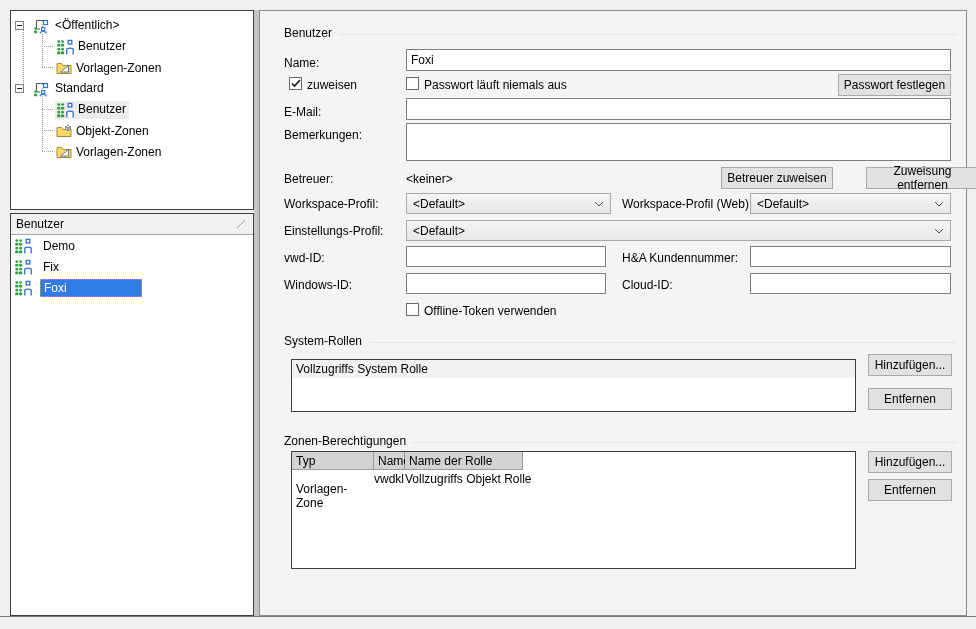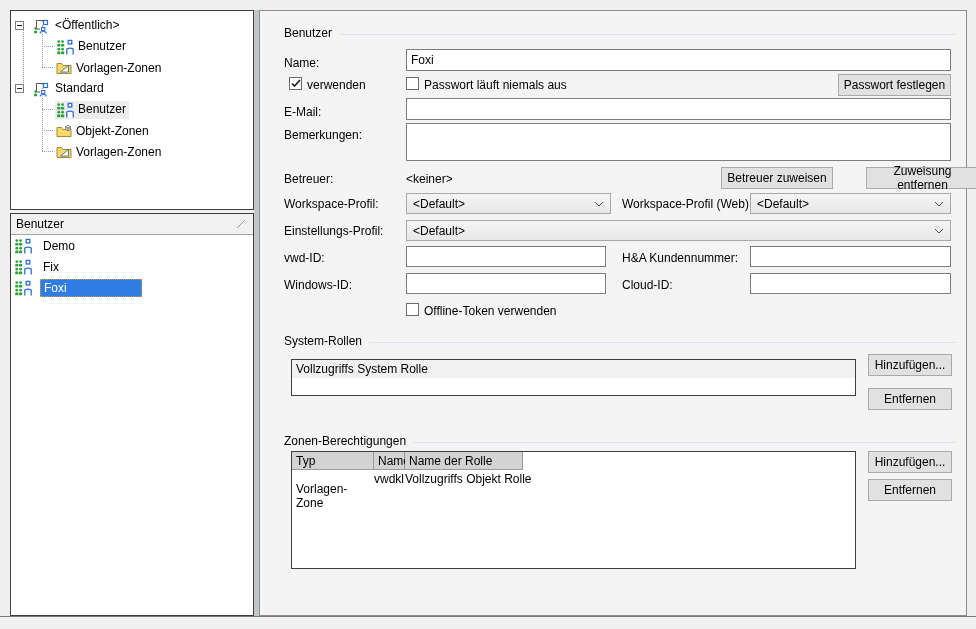--- a/index.html
+++ b/index.html
@@ -269,21 +269,21 @@
     </div>
 
     <span class="lbl" style="left:24px;top:45px;">Name:</span>
     <input class="inp" style="left: 146px; top: 38px; width: 545px; height: 22px;" value="Foxi">
 
     <span class="chk" style="left:29px;top:66px;">
       <svg width="10" height="9" viewBox="0 0 10 9">
           <path d="M1 4.5 L3.5 7 L9 1" stroke="#1a1a1a" stroke-width="1.6" fill="none"></path>
         </svg>
     </span>
-    <span class="lbl" style="left:47px;top:67px;">verwenden</span>
+    <span class="lbl" style="left:47px;top:67px;">zuweisen</span>
 
     <span class="chk" style="left:146px;top:66px;"></span>
     <span class="lbl" style="left:164px;top:67px;">Passwort läuft niemals aus</span>
 
     <button class="btn" style="left:578px;top:63px;width:113px;height:22px;">Passwort festlegen</button>
 
     <span class="lbl" style="left:24px;top:94px;">E-Mail:</span>
     <input class="inp" style="left: 146px; top: 87px; width: 545px; height: 22px;" value="">
 
     <span class="lbl" style="left:24px;top:117px;">Bemerkungen:</span>
@@ -333,21 +333,21 @@
     <span class="lbl" style="left:362px;top:267px;">Cloud-ID:</span>
     <input class="inp" style="left: 490px; top: 262px; width: 201px; height: 21px;" value="">
 
     <span class="chk" style="left:146px;top:292px;"></span>
     <span class="lbl" style="left:164px;top:293px;">Offline-Token verwenden</span>
 
     <div class="group" style="left:24px;top:323px;right:9px;">
       <span>System-Rollen</span>
       <span class="gline"></span>
     </div>
-    <div class="panel" style="left:31px;top:348px;width:565px;height:37px;">
+    <div class="panel" style="left:31px;top:348px;width:565px;height:53px;">
       <div class="sysrow">
         <span>Vollzugriffs System Rolle</span>
       </div>
     </div>
     <button class="btn" style="left:608px;top:343px;width:84px;height:22px;">Hinzufügen...</button>
     <button class="btn" style="left:608px;top:377px;width:84px;height:22px;">Entfernen</button>
 
     <div class="group" style="left:24px;top:423px;right:9px;">
       <span>Zonen-Berechtigungen</span>
       <span class="gline"></span>

